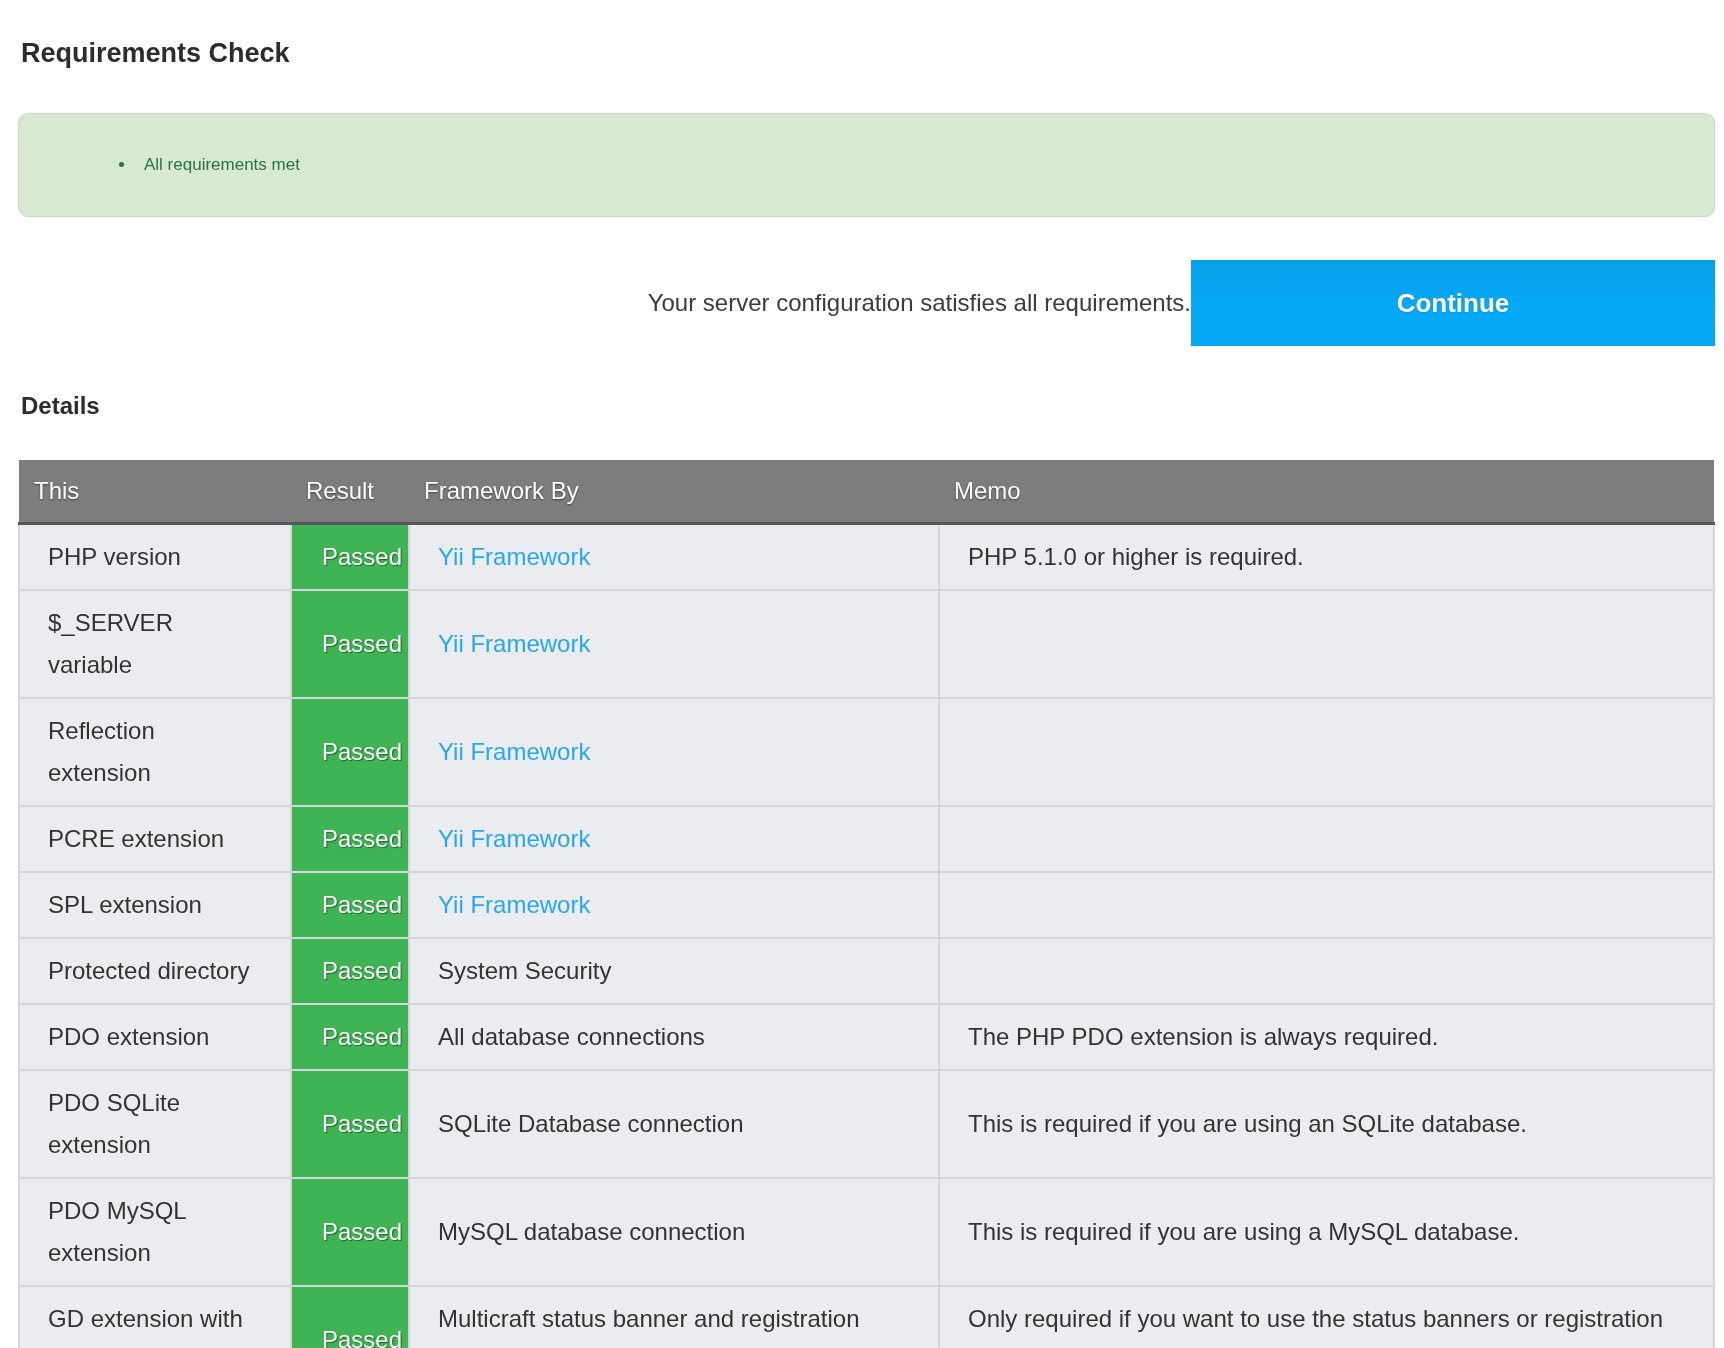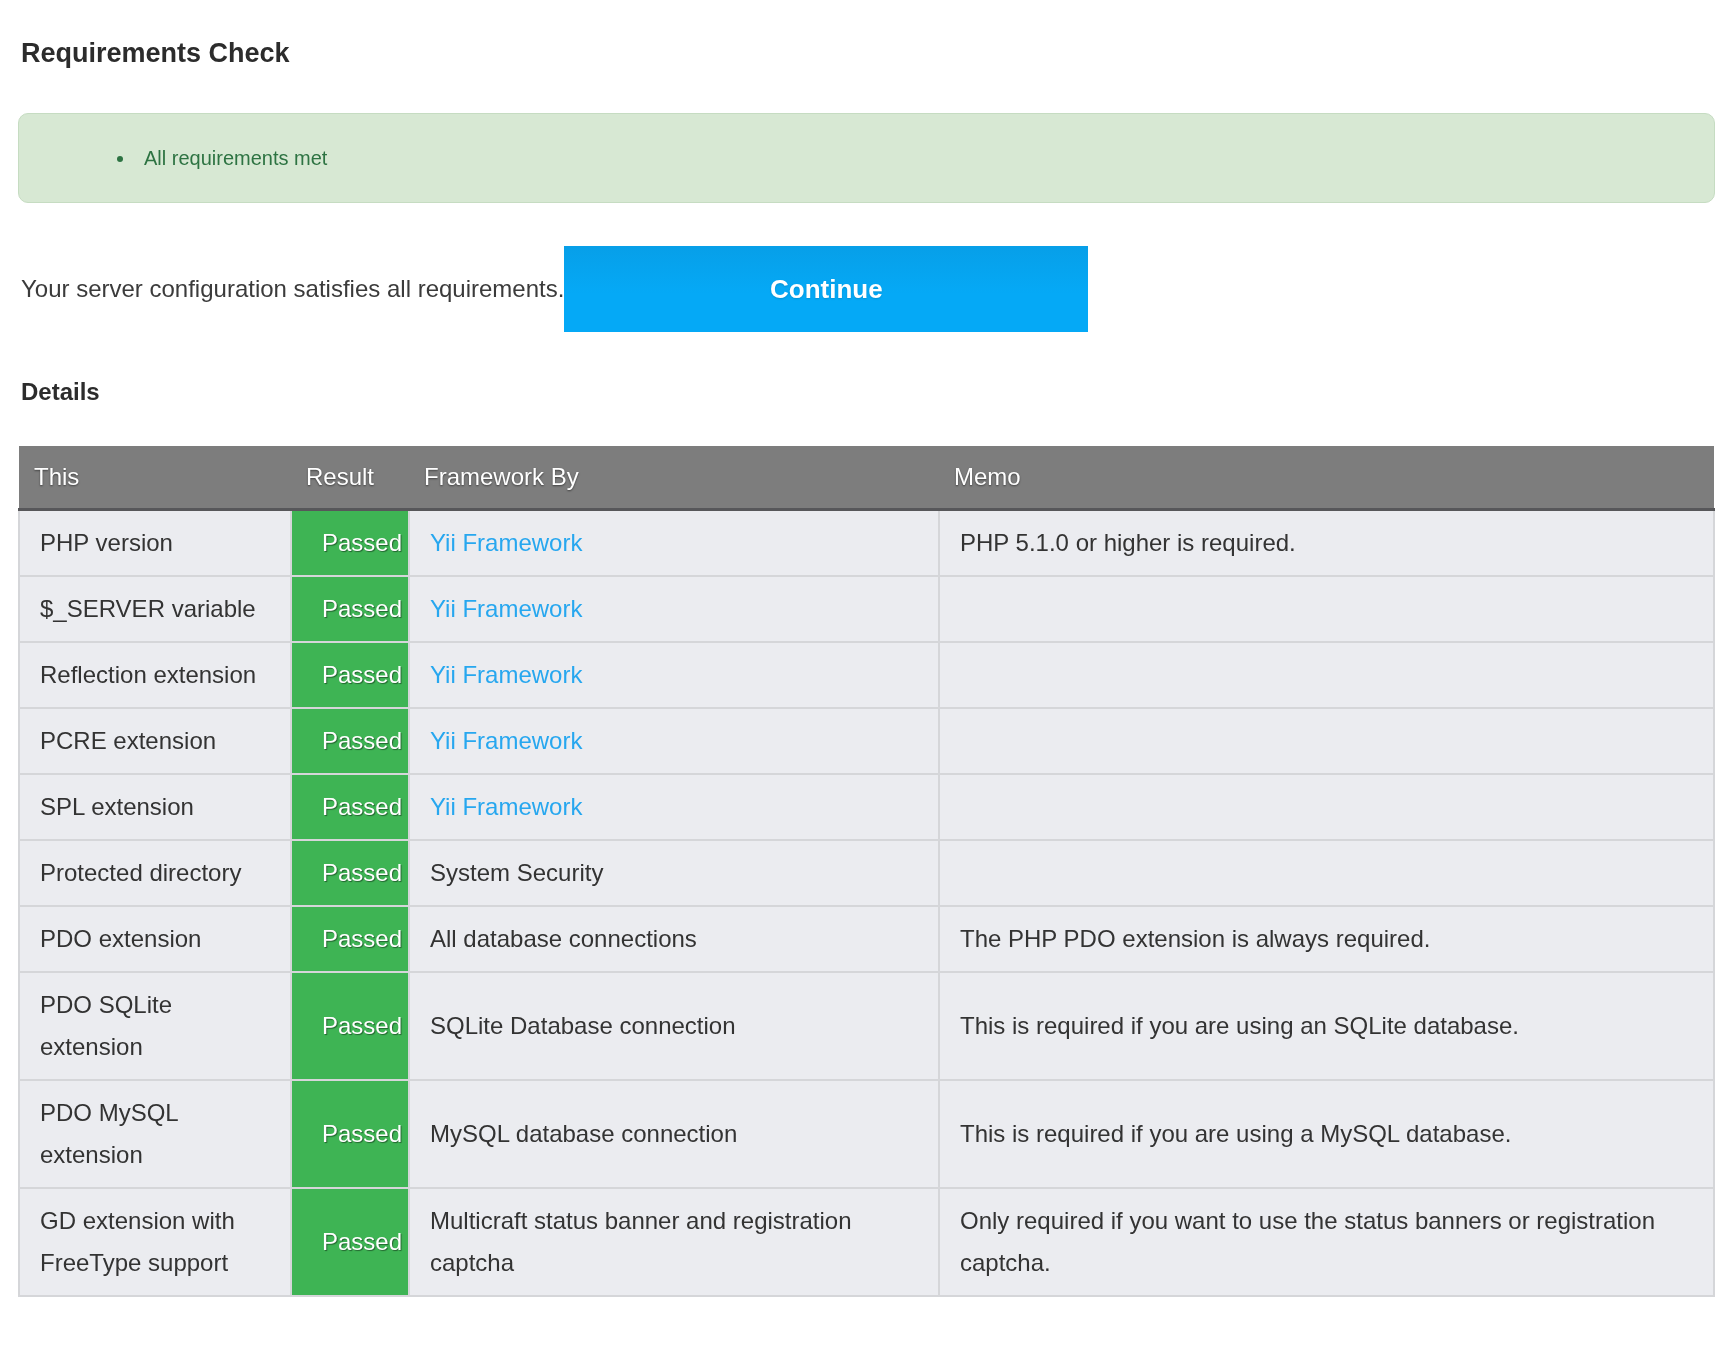--- a/index.html
+++ b/index.html
@@ -17,32 +17,32 @@
     font-size: 27px; font-weight: 700;
     color: #2c2c2c;
     margin: 38px 0 0 3px;
   }
 
   .alert-success {
     margin-top: 44px;
     background: #d7e8d3;
     border: 1px solid #c6dcc2;
     border-radius: 10px;
-    padding: 23px 0;
+    padding: 30px 0;
     color: #2d7342;
-    font-size: 20px;
+    font-size: 17px;
     line-height: 42px;
   }
   .alert-success ul { margin: 0; padding-left: 117px; }
   .alert-success li { padding-left: 8px; }
 
   .server-row {
     margin-top: 43px;
     display: flex;
-    justify-content: flex-start;
+    justify-content: flex-end;
     align-items: center;
   }
   .summary-text {
     font-size: 24px;
     color: #3b3b3b;
     margin: 0 0 0 3px;
   }
   .continue-btn {
     width: 524px; height: 86px;
     flex: 0 0 524px;
@@ -80,21 +80,21 @@
     color: #ffffff;
     font-weight: 400;
     text-align: left;
     padding: 10px 15px;
     text-shadow: 0 1px 2px rgba(0,0,0,0.5);
     border-bottom: 3px solid #57575a;
   }
   .req-table td {
     background: #ebecf0;
     border: 2px solid #d5d6d9;
-    padding: 11px 20px;
+    padding: 11px 28px;
     vertical-align: middle;
     color: #333333;
   }
   .req-table td.c-result {
     background: #3eb454;
     color: #ffffff;
     text-align: right;
     padding: 11px 6px;
     text-shadow: 1px 1px 1px rgba(0,0,0,0.45);
   }

